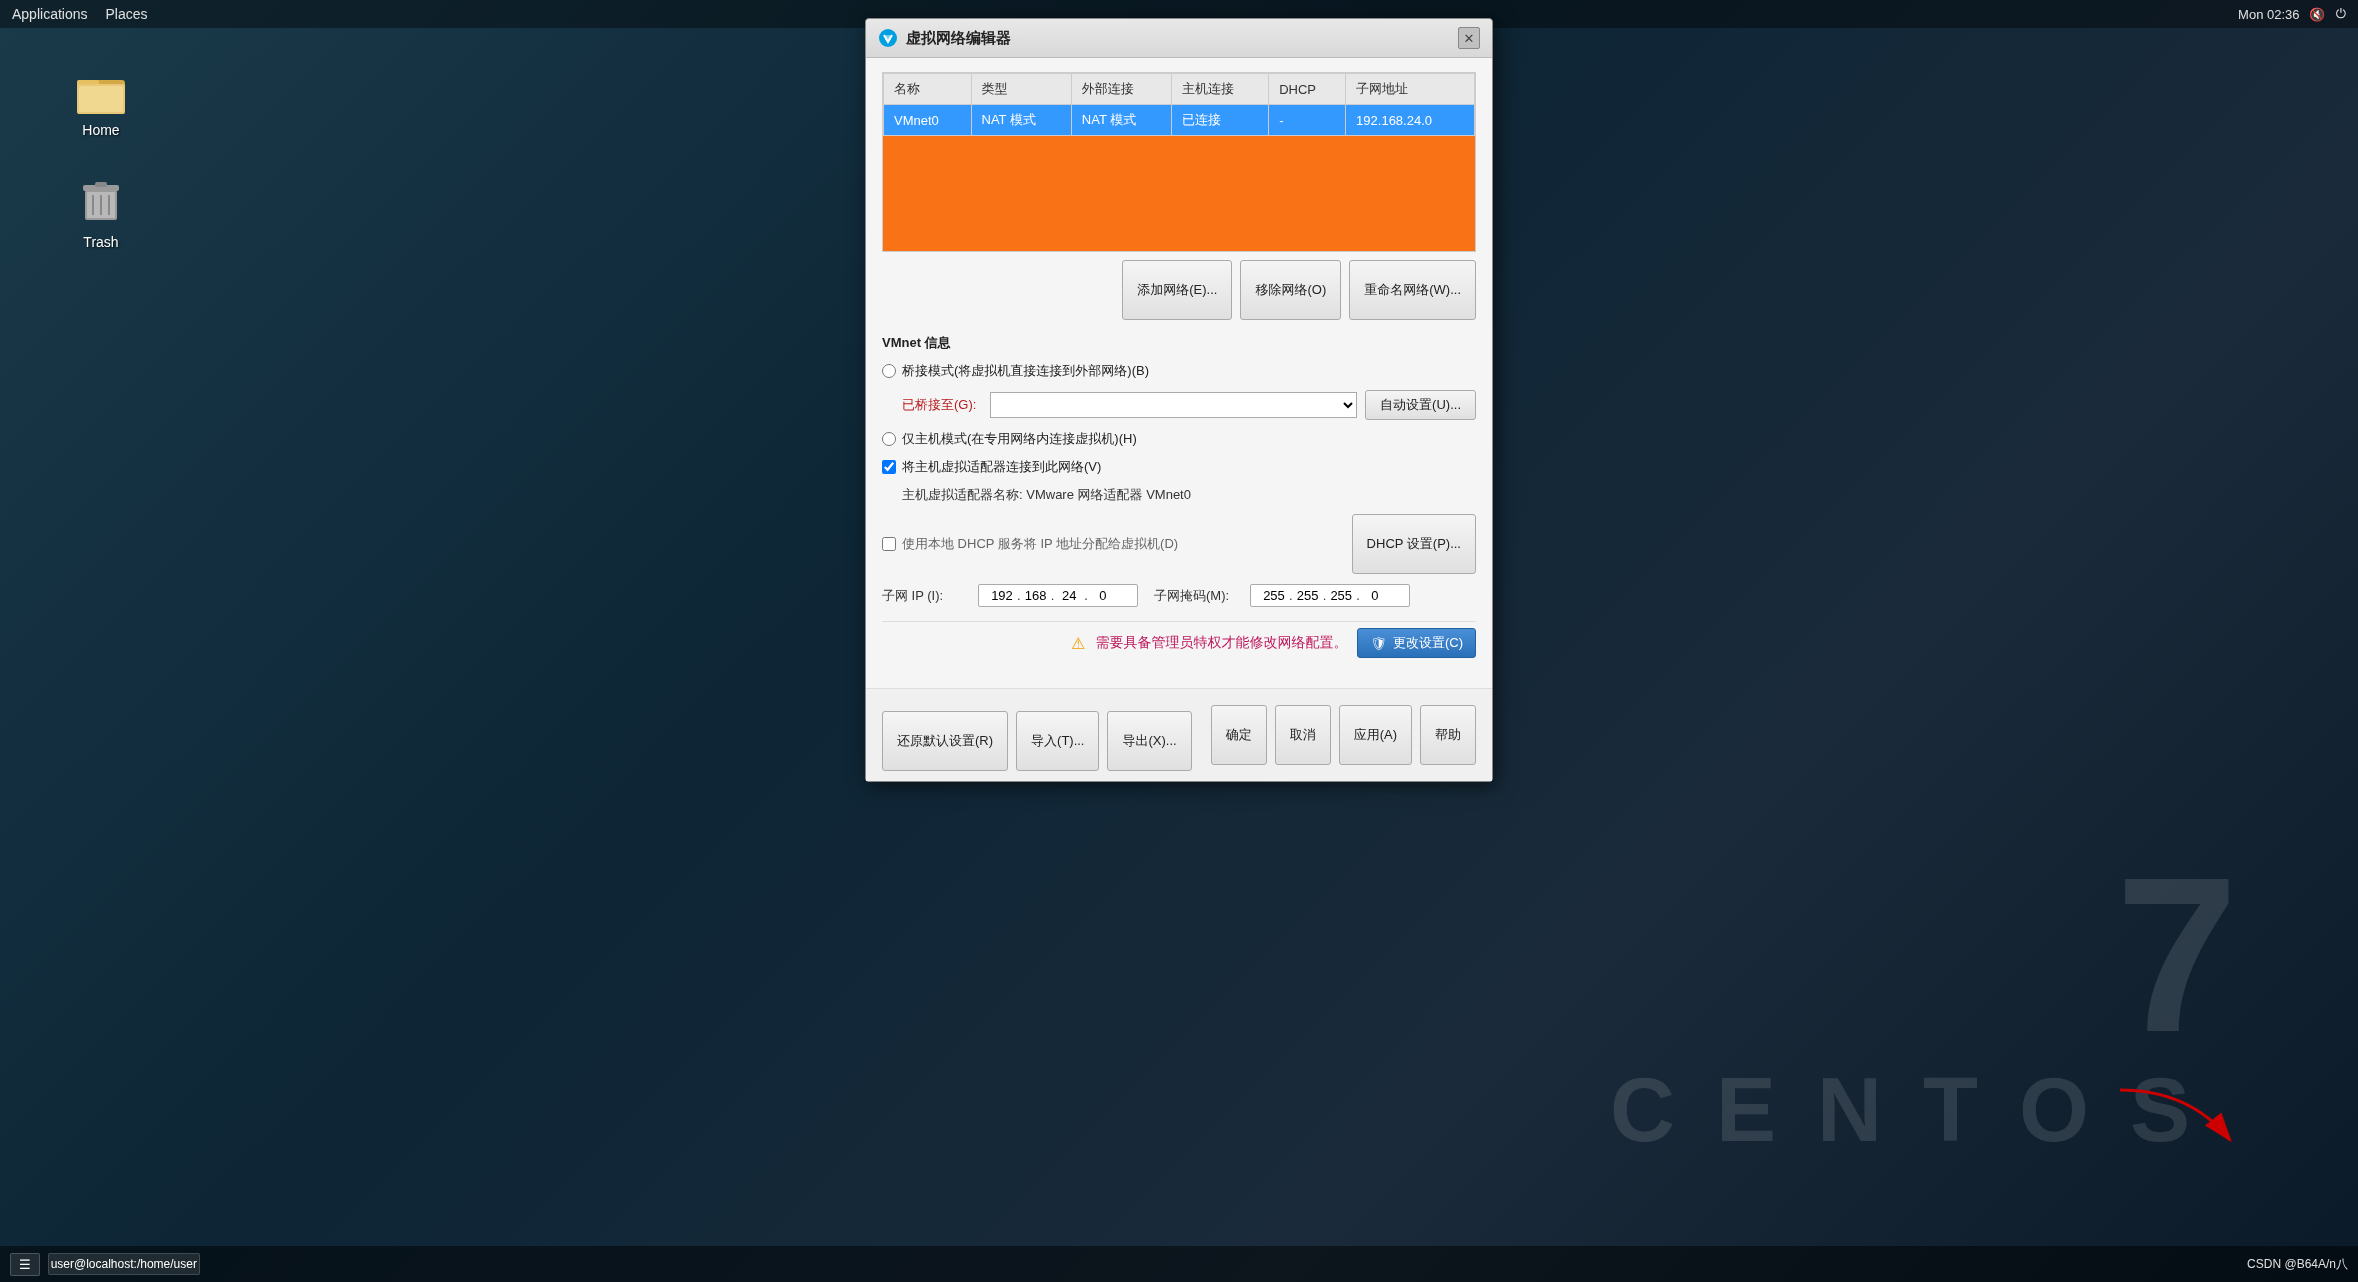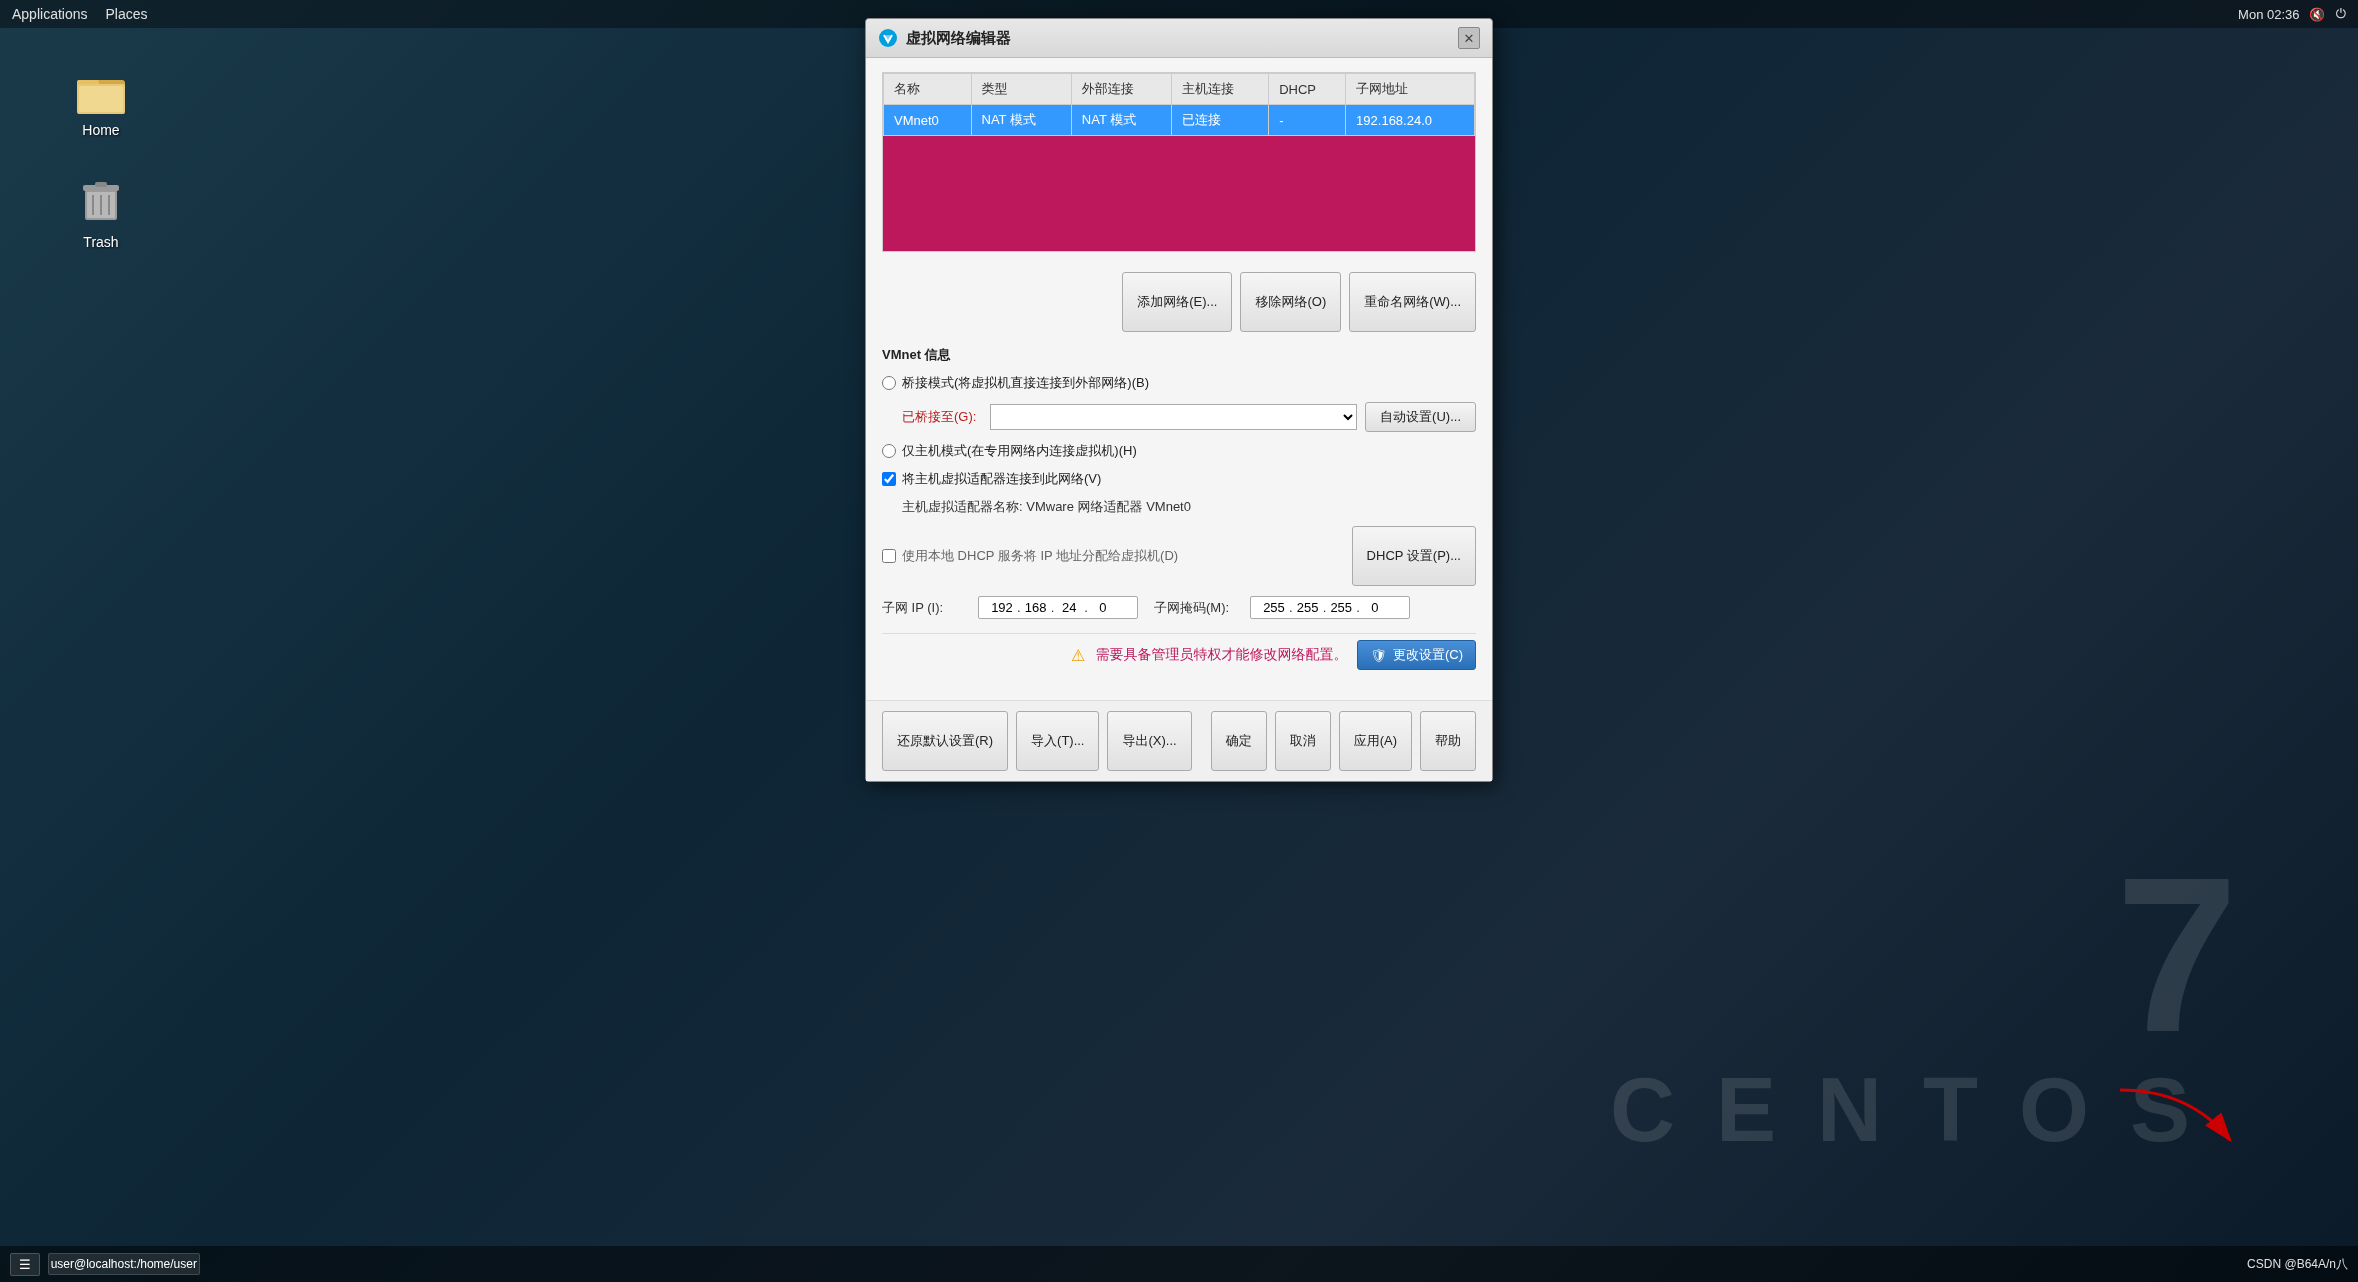--- a/index.html
+++ b/index.html
@@ -156,22 +156,22 @@
       border: 1px solid #ccc;
       padding: 6px 10px;
       font-size: 13px;
     }
     .net-table tr.selected td {
       background: #3399ff;
       color: #fff;
     }
     .net-table-container {
       border: 1px solid #ccc;
-      background: #be185d;
-      margin-bottom: 20px;
+      background: #f97316;
+      margin-bottom: 8px;
       min-height: 180px;
     }
 
     
     .table-actions {
       display: flex;
       justify-content: flex-end;
       gap: 8px;
       margin-bottom: 14px;
     }
@@ -310,21 +310,21 @@
 
     
     .dialog-footer {
       display: flex;
       align-items: center;
       justify-content: space-between;
       padding: 10px 16px;
       background: #f0f0f0;
       border-top: 1px solid #ddd;
     }
-    .footer-left { display: flex; gap: 8px; }
+    .footer-left { display: flex; gap: 8px; margin-top: 12px; }
     .footer-right { display: flex; gap: 8px; }
 
     
     .arrow-annotation {
       position: absolute;
       bottom: 118px;
       right: 108px;
       pointer-events: none;
       z-index: 200;
     }

